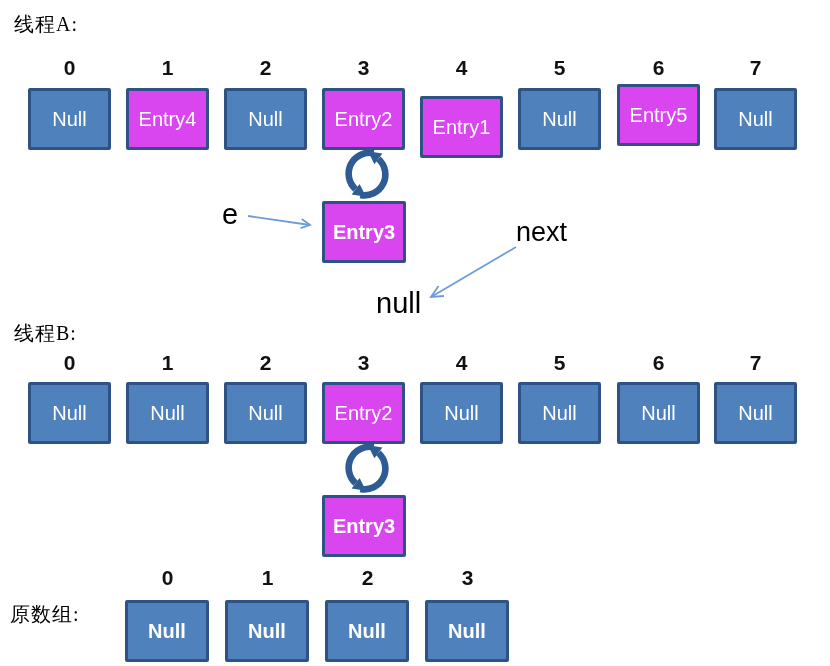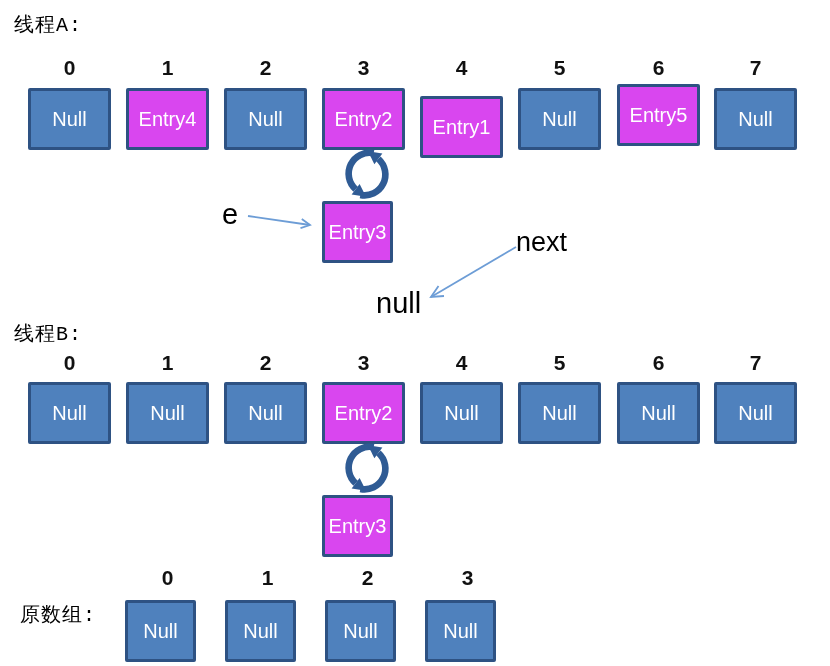--- a/index.html
+++ b/index.html
@@ -2,33 +2,33 @@
 <html><head>
 <meta charset="utf-8">
 <style>
   html,body{margin:0;padding:0;background:#fff;}
   .canvas{
     position:relative;width:830px;height:666px;background:#ffffff;
     font-family:"Liberation Sans","DejaVu Sans",sans-serif;overflow:hidden;
   }
   .sec-label{
     position:absolute;font-size:20px;color:#000;letter-spacing:1px;
-    font-family:Liberation Mono, monospace;
+    font-family:Liberation Serif, serif;
   }
   .idx{
     position:absolute;width:83px;text-align:center;font-size:21px;
     font-weight:600;color:#111;
   }
   .idx.small{width:85px;}
   .cell{
     position:absolute;width:83px;height:62px;box-sizing:border-box;
     border:3px solid #2E5283;border-radius:2px;color:#fff;font-size:20px;
     display:flex;align-items:center;justify-content:center;
   }
-  .cell.wide{width:71px;}
+  .cell.wide{width:84px;font-weight:bold;}
   .cell[data-type="null"]{background:#4F81BD;}
   .cell[data-type="entry"]{background:#d946ef;}
   .annot{position:absolute;color:#000;}
   .loop-icon{position:absolute;width:72px;height:56px;}
   .arrow-svg{position:absolute;}
 </style>
 </head>
 <body>
 
 <div class="canvas">
@@ -67,21 +67,21 @@
 
     <div class="annot" style="left:222px;top:198px;font-size:29px">e</div>
 
     <span class="arrow-svg" style="left:245px;top:208px">
       <svg width="74" height="26" viewBox="0 0 74 26" xmlns="http://www.w3.org/2000/svg">
         <line x1="3" y1="8" x2="65" y2="17" stroke="#6D9DD6" stroke-width="1.8"></line>
         <polyline points="55.5,20.2 65,17 56.8,11" fill="none" stroke="#6D9DD6" stroke-width="1.8"></polyline>
       </svg>
     </span>
 
-    <div class="annot" style="left:516px;top:227px;font-size:27px">next</div>
+    <div class="annot" style="left:516px;top:217px;font-size:27px">next</div>
 
     <span class="arrow-svg" style="left:424px;top:243px">
       <svg width="96" height="62" viewBox="0 0 96 62" xmlns="http://www.w3.org/2000/svg">
         <line x1="92" y1="4" x2="7" y2="54" stroke="#6D9DD6" stroke-width="1.8"></line>
         <polyline points="20,53 7,54 14.5,43" fill="none" stroke="#6D9DD6" stroke-width="1.8"></polyline>
       </svg>
     </span>
 
     <div class="annot" style="left:376px;top:287px;font-size:29px">null</div>
   </div>
@@ -113,21 +113,21 @@
         <polygon points="37,52 21.8,49.6 30.2,38.4" fill="#2F5B94"></polygon>
         <path d="M 31 50 A 22 22 0 0 0 50 12" stroke="#2F5B94" stroke-width="7" fill="none"></path>
         <polygon points="39,4 54.2,6.4 45.8,17.6" fill="#2F5B94"></polygon>
       </svg>
     </span>
 
     <div class="cell wide" style="left:322px;top:495px" data-type="entry">Entry3</div>
   </div>
 
   <div>
-    <div class="sec-label" style="left:20px;top:601px">原数组:</div>
+    <div class="sec-label" style="left:10px;top:601px">原数组:</div>
 
     <div class="idx small" style="left:125px;top:566px">0</div>
     <div class="idx small" style="left:225px;top:566px">1</div>
     <div class="idx small" style="left:325px;top:566px">2</div>
     <div class="idx small" style="left:425px;top:566px">3</div>
 
     <div class="cell wide" style="left:125px;top:600px" data-type="null">Null</div>
     <div class="cell wide" style="left:225px;top:600px" data-type="null">Null</div>
     <div class="cell wide" style="left:325px;top:600px" data-type="null">Null</div>
     <div class="cell wide" style="left:425px;top:600px" data-type="null">Null</div>

